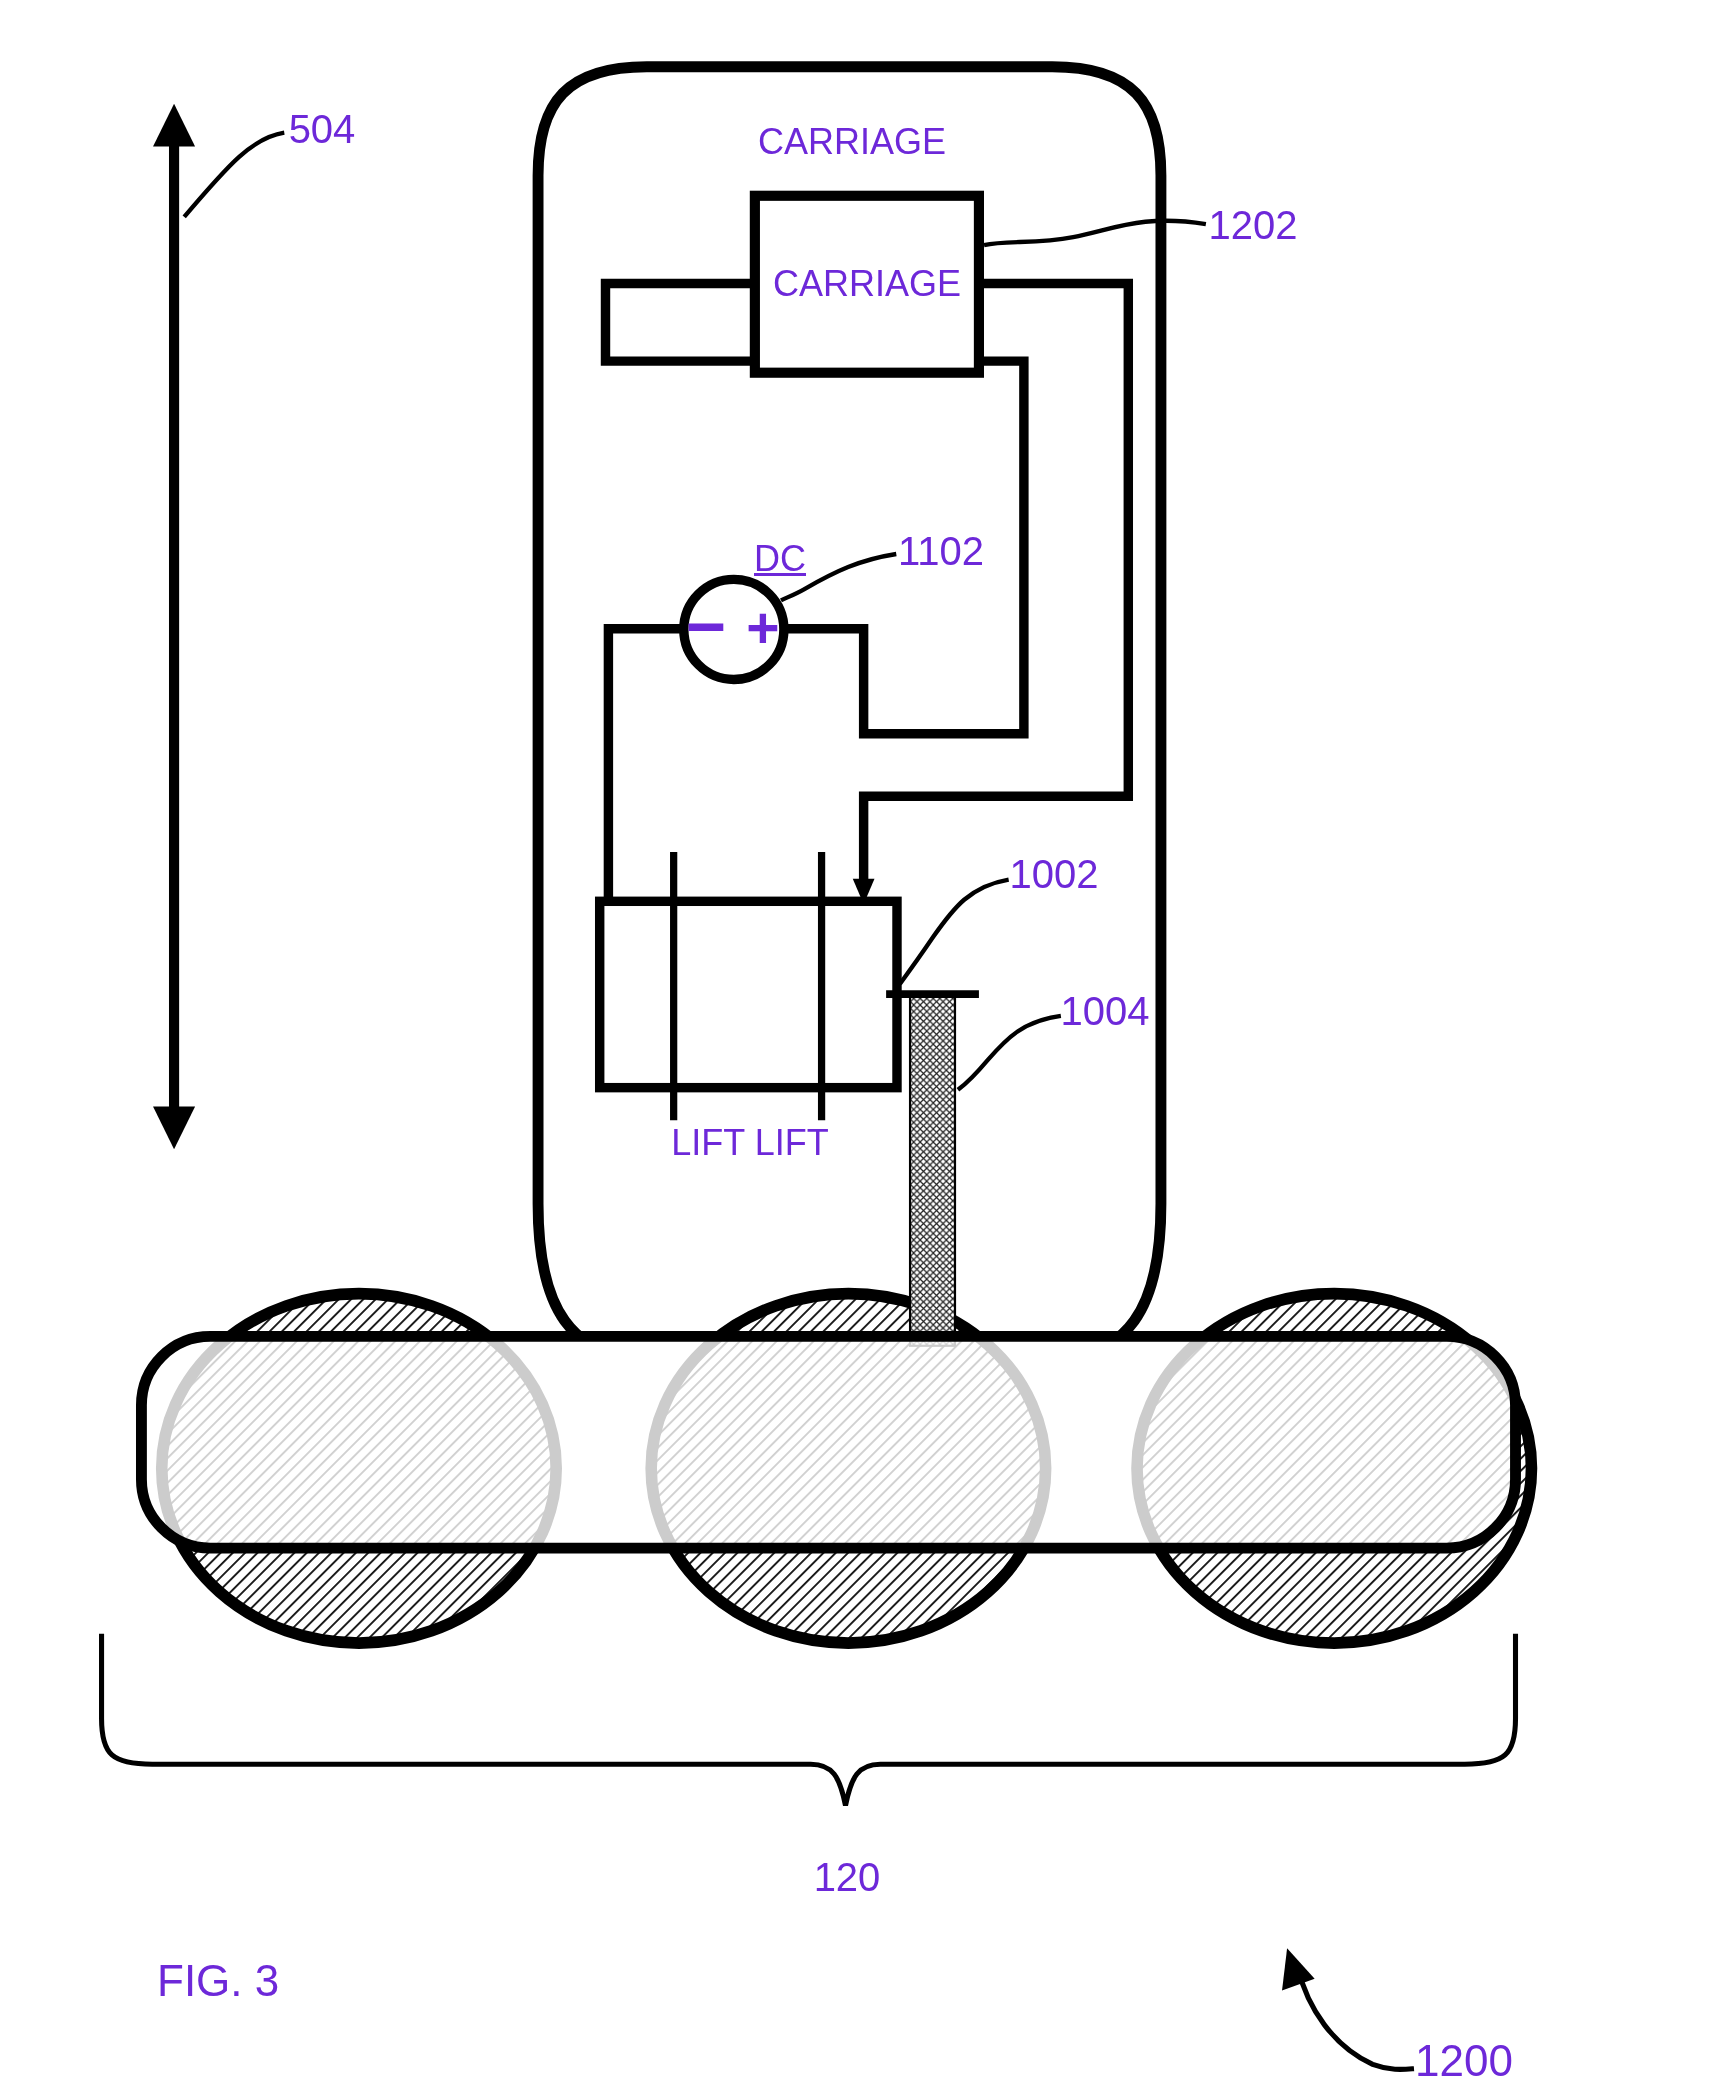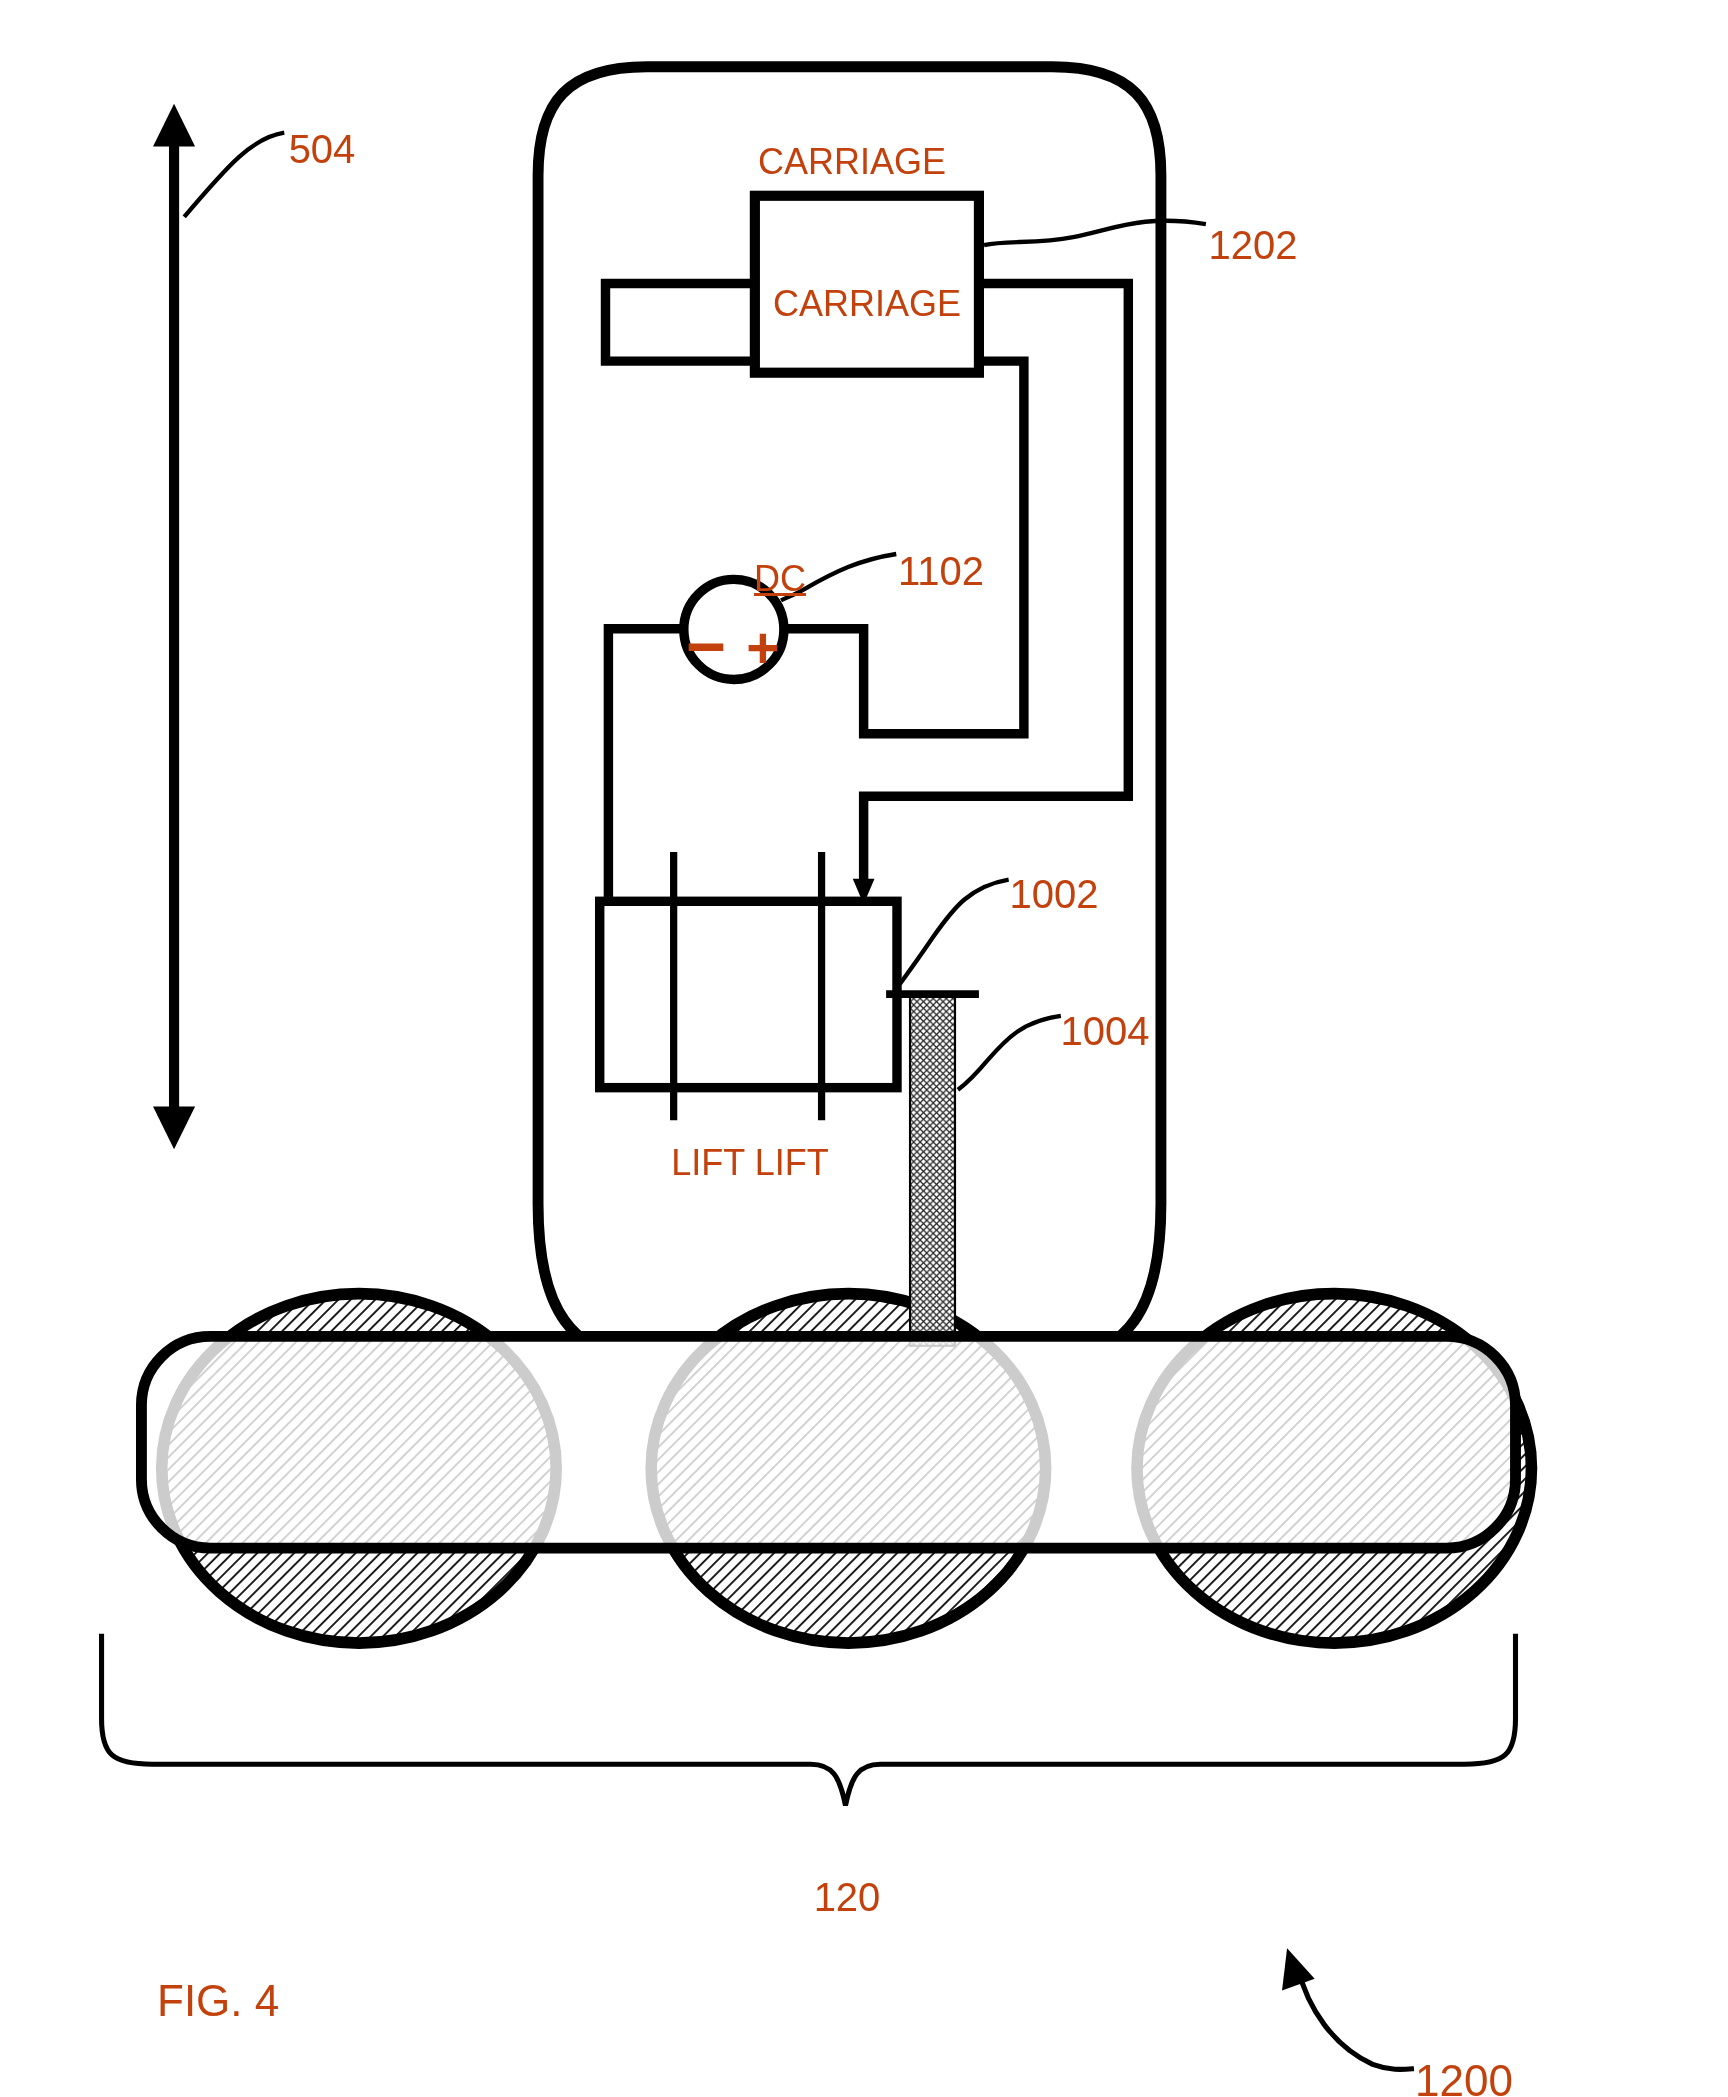--- a/index.html
+++ b/index.html
@@ -10,24 +10,23 @@
     background:#ffffff;
     font-family:"Liberation Sans", sans-serif;
     color:#000;
     overflow:hidden;
   }
   .stage svg{position:absolute;left:0;top:0;}
   .lbl{
     position:absolute;
     transform:translate(-50%,-50%);
     white-space:nowrap;
-    color:#c2410c;
+    color:#6d28d9;
     line-height:1;
     user-select:none;
-    margin-top:20px;
   }
   .lbl-left{transform:translate(0,-50%);}
   .f-title{font-size:44px;}
   .f-box{font-size:36px;}
   .f-ref{font-size:40px;}
   .f-sym-minus{font-size:69px;font-weight:bold;}
   .f-sym-plus{font-size:57px;font-weight:bold;}
 </style>
 </head>
 <body>
@@ -105,17 +104,17 @@
   <div class="lbl f-ref" style="left:322px;top:129px;">504</div>
   <div class="lbl f-ref" style="left:1253px;top:225px;">1202</div>
   <div class="lbl f-box" style="left:780px;top:559px;text-decoration:underline;">DC</div>
   <div class="lbl f-ref" style="left:941px;top:551px;">1102</div>
   <div class="lbl f-sym-minus" style="left:706px;top:626px;">−</div>
   <div class="lbl f-sym-plus" style="left:763px;top:628px;">+</div>
   <div class="lbl f-ref" style="left:1054px;top:874px;">1002</div>
   <div class="lbl f-ref" style="left:1105px;top:1011px;">1004</div>
   <div class="lbl f-box" style="left:750px;top:1143px;">LIFT LIFT</div>
   <div class="lbl f-ref" style="left:847px;top:1877px;">120</div>
-  <div class="lbl f-title lbl-left" style="left:157px;top:1981px;">FIG. 4</div>
+  <div class="lbl f-title lbl-left" style="left:157px;top:1981px;">FIG. 3</div>
   <div class="lbl f-title" style="left:1464px;top:2061px;">1200</div>
 
 </div>
 
 
 </body></html>

